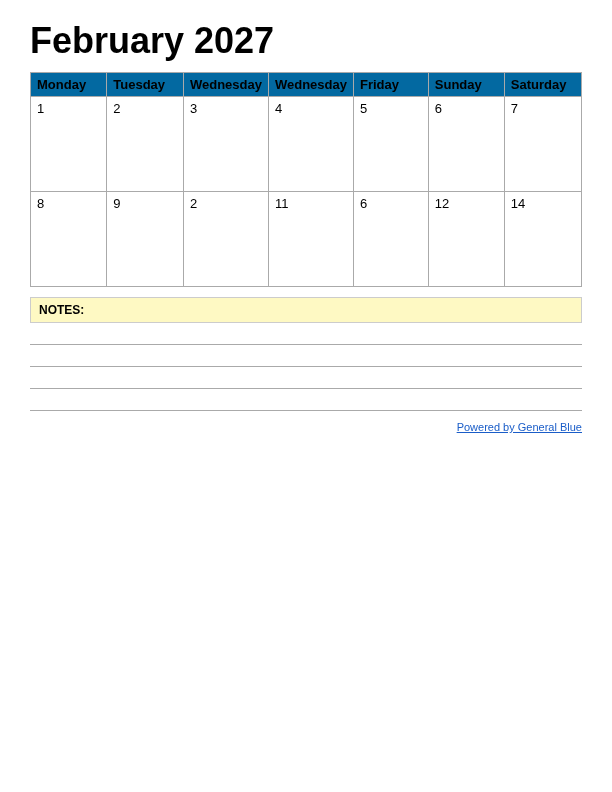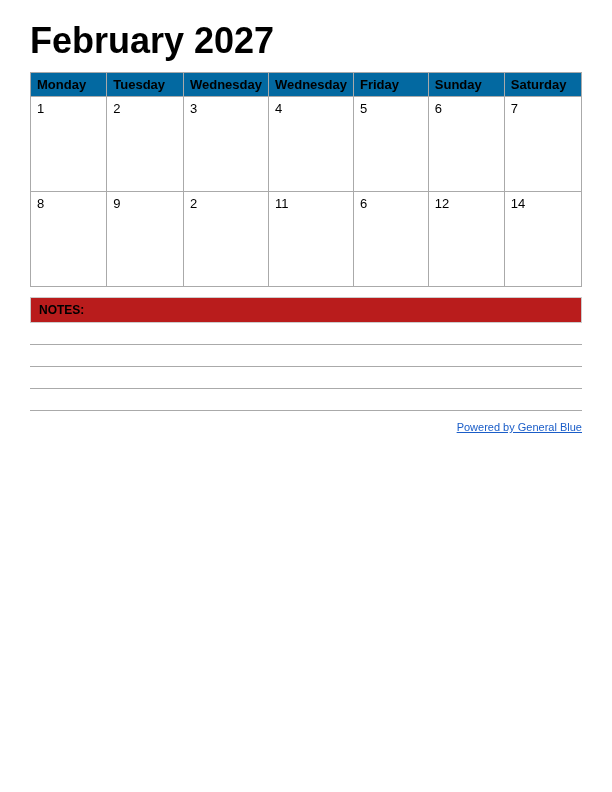--- a/index.html
+++ b/index.html
@@ -38,21 +38,21 @@
       font-size: 13px;
       color: #000;
     }
     .day-num {
       font-size: 13px;
     }
     .notes-section {
       margin-top: 10px;
     }
     .notes-label {
-      background: #b91c1c;
+      background: #fef9c3;
       padding: 5px 8px;
       font-size: 12px;
       font-weight: bold;
       border: 1px solid #ccc;
       color: #000;
     }
     .notes-line {
       border-bottom: 1px solid #aaa;
       height: 22px;
       width: 100%;

